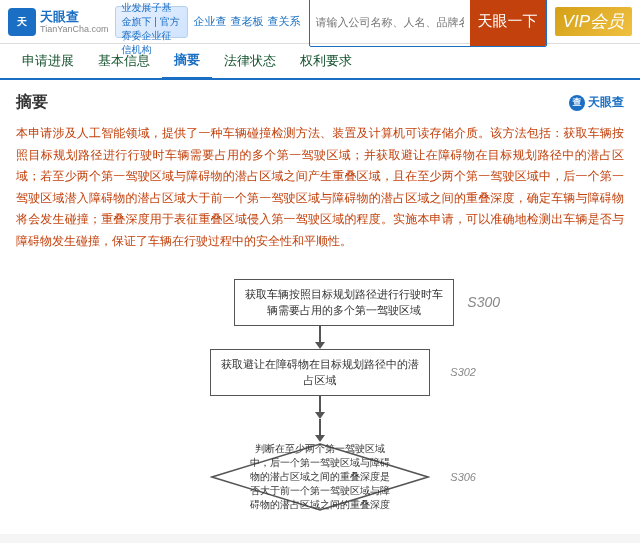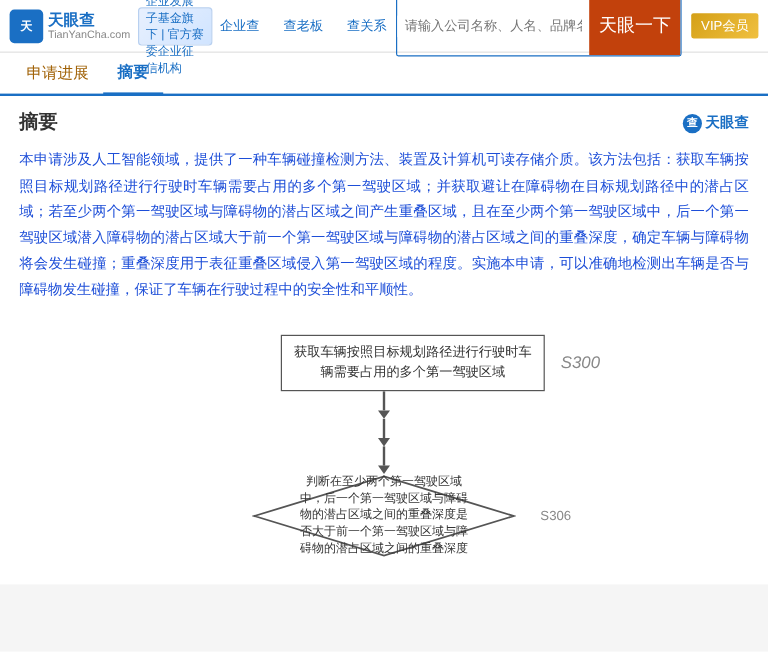--- a/index.html
+++ b/index.html
@@ -6,39 +6,39 @@
     body { font-family: "Microsoft YaHei", "SimHei", Arial, sans-serif; font-size: 12px; background: #f5f5f5; width: 640px; min-height: 543px; overflow-x: hidden; }
 
     
     .header { background: #fff; border-bottom: 1px solid #ddd; display: flex; align-items: center; padding: 6px 8px; height: 44px; }
     .logo-area { display: flex; align-items: center; gap: 4px; min-width: 90px; }
     .logo-icon { width: 28px; height: 28px; background: #1a6fc4; border-radius: 4px; display: flex; align-items: center; justify-content: center; color: #fff; font-size: 10px; font-weight: bold; }
     .logo-text { font-size: 13px; color: #1a6fc4; font-weight: bold; line-height: 1.2; }
     .logo-sub { font-size: 9px; color: #888; }
     .banner-ad { flex: 1; background: linear-gradient(135deg, #e8f0fe, #d0e4ff); border: 1px solid #b8d0f0; border-radius: 3px; margin: 0 6px; height: 32px; display: flex; align-items: center; justify-content: flex-start; font-size: 10px; color: #1a6fc4; padding: 0 6px; }
     .header-right { display: flex; align-items: center; gap: 4px; }
-    .user-links { display: flex; gap: 20px; font-size: 11px; color: #666; }
+    .user-links { display: flex; gap: 4px; font-size: 11px; color: #666; }
     .user-links a { color: #1a6fc4; text-decoration: none; }
     .search-area { display: flex; align-items: center; border: 1px solid #1a6fc4; border-radius: 2px; overflow: hidden; margin-left: 4px; }
     .search-input { border: none; outline: none; padding: 3px 6px; font-size: 11px; width: 160px; color: #999; }
     .search-btn { background: #c2410c; color: #fff; border: none; padding: 15px 8px; font-size: 15px; cursor: pointer; white-space: nowrap; }
-    .vip-btn { background: linear-gradient(135deg, #d4a017, #f0c040); color: #fff; border: none; padding: 3px 8px; font-size: 11px; border-radius: 2px; cursor: pointer; margin-left: 4px; }
+    .vip-btn { background: linear-gradient(135deg, #d4a017, #f0c040); color: #fff; border: none; padding: 3px 8px; font-size: 17px; border-radius: 2px; cursor: pointer; margin-left: 4px; font-style: italic; }
 
     
     .nav { background: #fff; border-bottom: 2px solid #1a6fc4; display: flex; align-items: center; padding: 0 10px; height: 36px; }
-    .nav-item { padding: 0 12px; height: 36px; display: flex; align-items: center; font-size: 13px; color: #a16207; cursor: pointer; white-space: nowrap; }
+    .nav-item { padding: 0 12px; height: 36px; display: flex; align-items: center; font-size: 13px; color: #14532d; cursor: pointer; white-space: nowrap; }
     .nav-item.active { color: #1a6fc4; border-bottom: 2px solid #1a6fc4; font-weight: bold; }
 
     
     .content { background: #fff; margin: 0; padding: 12px 16px; }
     .section-title { font-size: 16px; color: #333; font-weight: bold; margin-bottom: 10px; display: flex; align-items: center; justify-content: space-between; }
     .tianyancha-badge { display: flex; align-items: center; gap: 3px; font-size: 12px; color: #1a6fc4; }
     .badge-icon { width: 16px; height: 16px; background: #1a6fc4; border-radius: 50%; display: flex; align-items: center; justify-content: center; color: #fff; font-size: 9px; }
 
-    .abstract-text { font-size: 12px; color: #1d4ed8; line-height: 1.8; text-align: justify; margin-bottom: 16px; }
+    .abstract-text { font-size: 12px; color: #c2410c; line-height: 1.8; text-align: justify; margin-bottom: 16px; }
 
     
     .flowchart { display: flex; flex-direction: column; align-items: center; padding: 10px 0; position: relative; }
     .flow-row { display: flex; align-items: center; justify-content: center; width: 100%; position: relative; }
     .flow-box { background: #fff; border: 1.5px solid #555; padding: 6px 10px; text-align: center; font-size: 11px; color: #333; line-height: 1.5; position: relative; }
     .flow-box.main { width: 220px; min-height: 44px; display: flex; align-items: center; justify-content: center; }
 
     .arrow { display: flex; flex-direction: column; align-items: center; }
     .arrow-line { width: 1.5px; background: #555; height: 16px; }
     .arrow-head { width: 0; height: 0; border-left: 5px solid transparent; border-right: 5px solid transparent; border-top: 7px solid #555; }
@@ -69,21 +69,24 @@
     <div class="search-area">
       <input class="search-input" type="text" placeholder="请输入公司名称、人名、品牌名称等关键词" style="">
       <button class="search-btn">天眼一下</button>
     </div>
     <button class="vip-btn">VIP会员</button>
   </div>
 </div>
 
 <div class="nav">
   <div class="nav-item">申请进展</div>
+  <div class="nav-item">基本信息</div>
   <div class="nav-item active">摘要</div>
+  <div class="nav-item">法律状态</div>
+  <div class="nav-item">权利要求</div>
 </div>
 
 <div class="content">
   <div class="section-title">
     <span>摘要</span>
     <div class="tianyancha-badge">
       <div class="badge-icon">查</div>
       <span>天眼查</span>
     </div>
   </div>
@@ -99,38 +102,46 @@
         </div>
         <span style="position:absolute; right:-46px; font-size:14px; color:#888; font-style:italic;">S300</span>
       </div>
     </div>
 
     <div class="arrow">
       <div class="arrow-line"></div>
       <div class="arrow-head"></div>
     </div>
 
+    <div class="flow-row">
+      <div style="position:relative; display:flex; align-items:center;">
+        <div class="flow-box main">
+          <span>获取避让在障碍物在目标规划路径中的潜占区域</span>
+        </div>
+        <span style="position:absolute; right:-46px; font-size:11px; color:#888; font-style:italic;">S302</span>
+      </div>
+    </div>
 
     <div class="arrow">
       <div class="arrow-line"></div>
       <div class="arrow-head"></div>
     </div>
 
 
     <div class="arrow">
       <div class="arrow-line"></div>
       <div class="arrow-head"></div>
     </div>
 
     <div class="flow-row">
       <div style="position:relative; display:flex; align-items:center;">
         <div class="diamond-wrapper" style="width:220px; height:70px;">
           <svg class="diamond-svg" viewBox="0 0 220 70" xmlns="http://www.w3.org/2000/svg">
             <polygon points="110,2 218,35 110,68 2,35" fill="white" stroke="#555" stroke-width="1.5"></polygon>
           </svg>
           <div class="diamond-text" style="padding:0 38px; font-size:10px;">判断在至少两个第一驾驶区域中，后一个第一驾驶区域与障碍物的潜占区域之间的重叠深度是否大于前一个第一驾驶区域与障碍物的潜占区域之间的重叠深度</div>
         </div>
-        <span style="position:absolute; right:-46px; font-size:11px; color:#888; margin-left:39px;">S306</span>
+        <span style="position:absolute; right:-46px; font-size:11px; color:#888; font-style:italic;margin-left:39px;">S306</span>
       </div>
     </div>
 
   </div>
 </div>
 
 </body></html>

